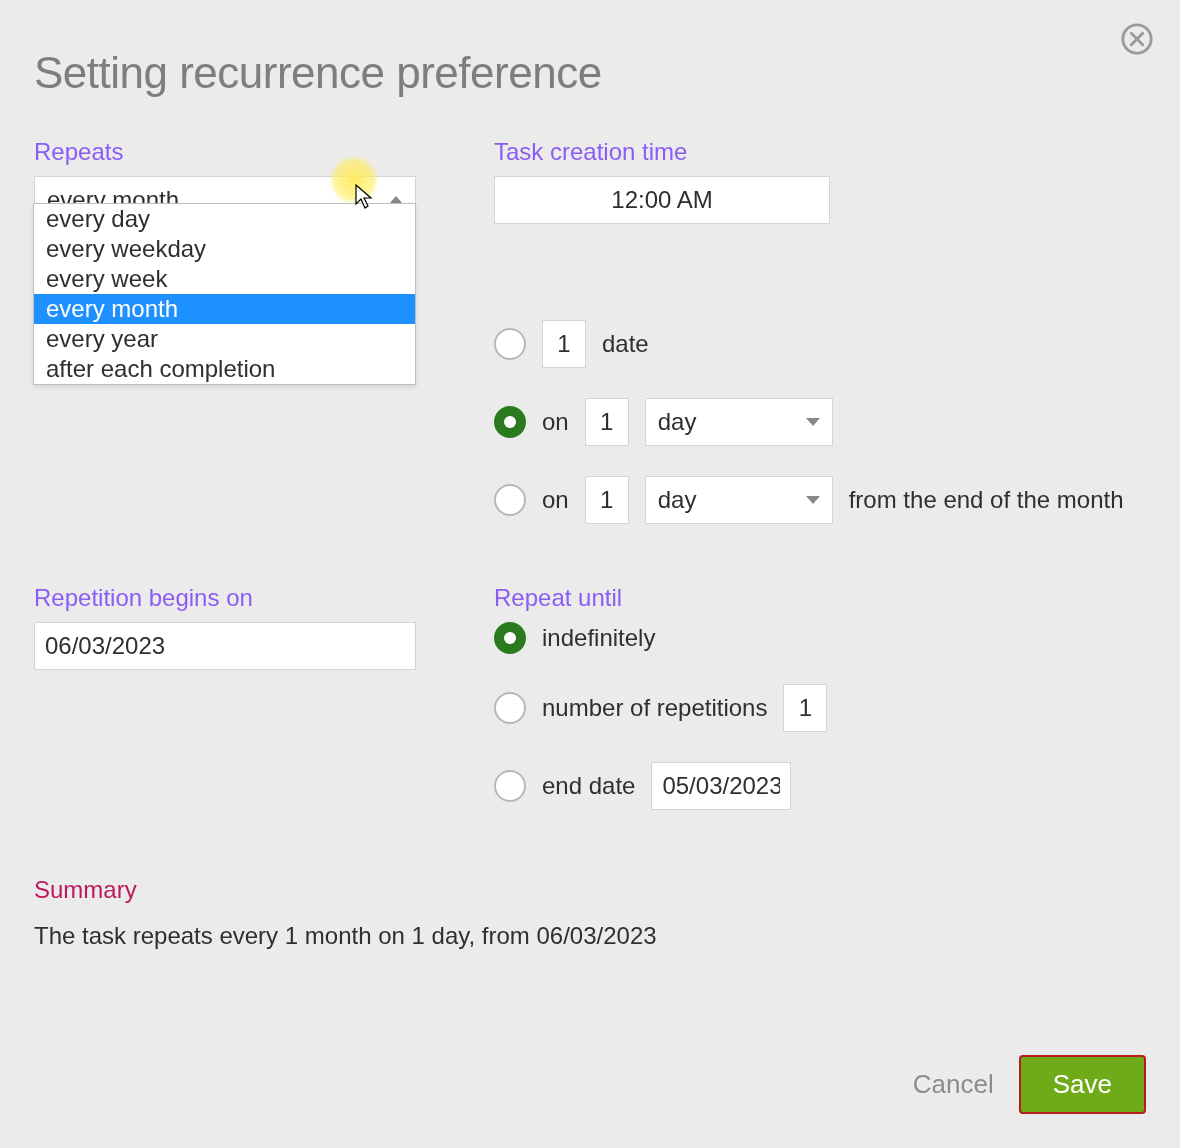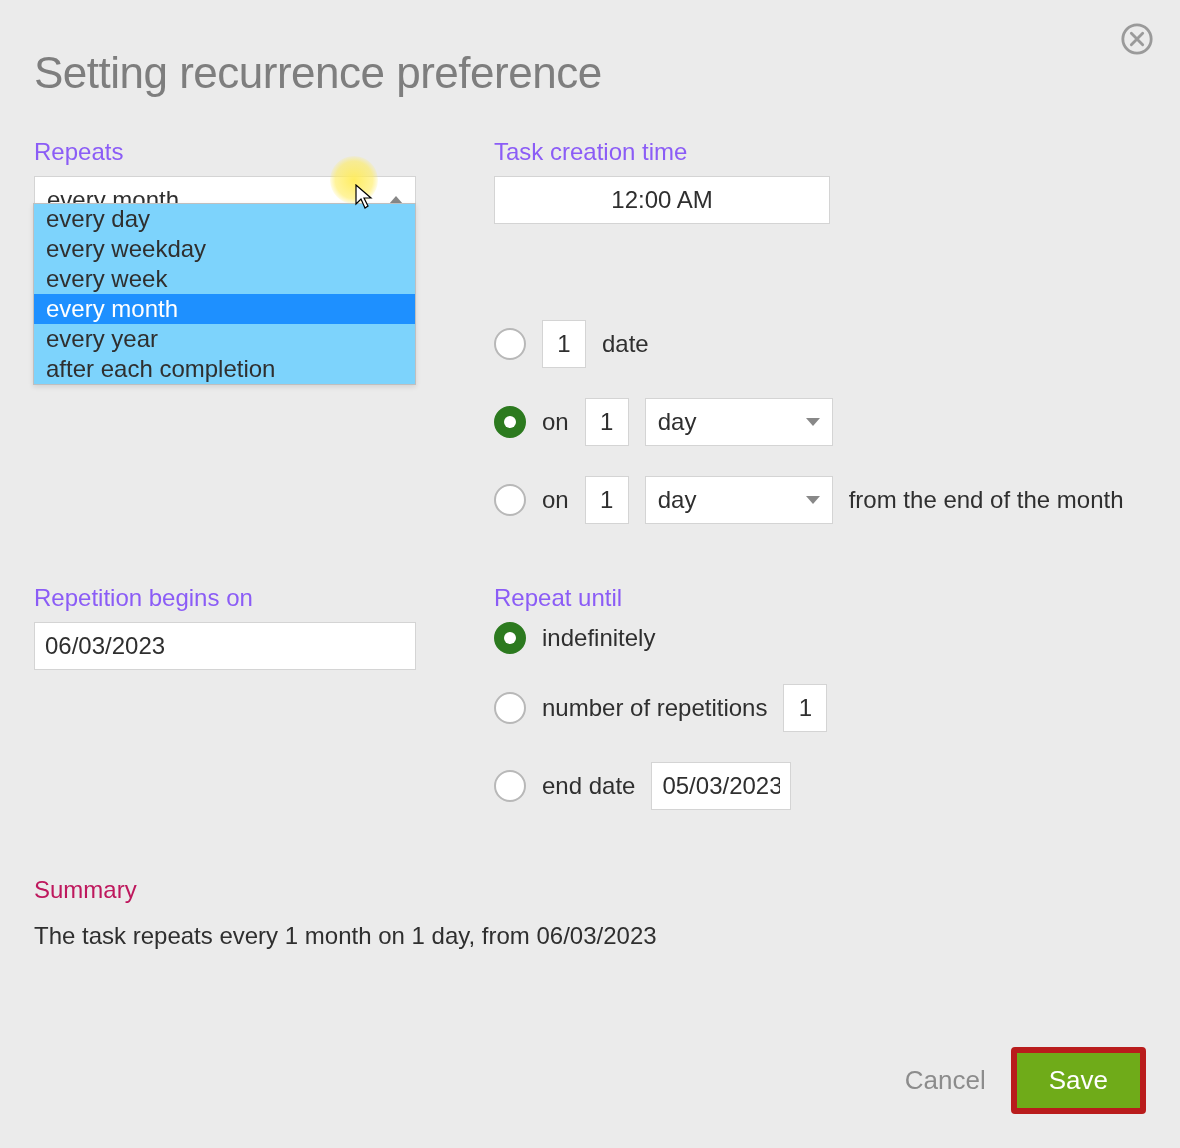--- a/index.html
+++ b/index.html
@@ -87,21 +87,21 @@
     z-index: 6;
     pointer-events: none;
   }
   .cursor svg { width: 22px; height: 28px; }
 
   .dropdown-menu {
     position: absolute;
     top: 203px;
     left: 33px;
     width: 383px;
-    background: #7dd3fc;
+    background: #ffffff;
     border: 1px solid #bfbfbf;
     box-shadow: 0 2px 5px rgba(0,0,0,0.1);
     z-index: 4;
   }
   .dropdown-item {
     font-size: 24px;
     padding: 0 12px;
     height: 30px;
     line-height: 30px;
     cursor: pointer;
@@ -202,21 +202,21 @@
     bottom: 34px; right: 34px;
     display: flex; gap: 15px; align-items: center;
   }
   .btn-cancel {
     background: none; border: none;
     font-size: 26px; color: #8c8c8c; cursor: pointer;
     padding: 10px 10px;
   }
   .btn-save {
     background: #6fab19;
-    border: 6px solid #b91c1c;
+    border: 2px solid #b91c1c;
     color: #fff;
     font-size: 26px;
     padding: 12px 32px;
     border-radius: 4px;
     cursor: pointer;
   }
 
   .gap-block { height: 96px; }
 </style>
 </head>

